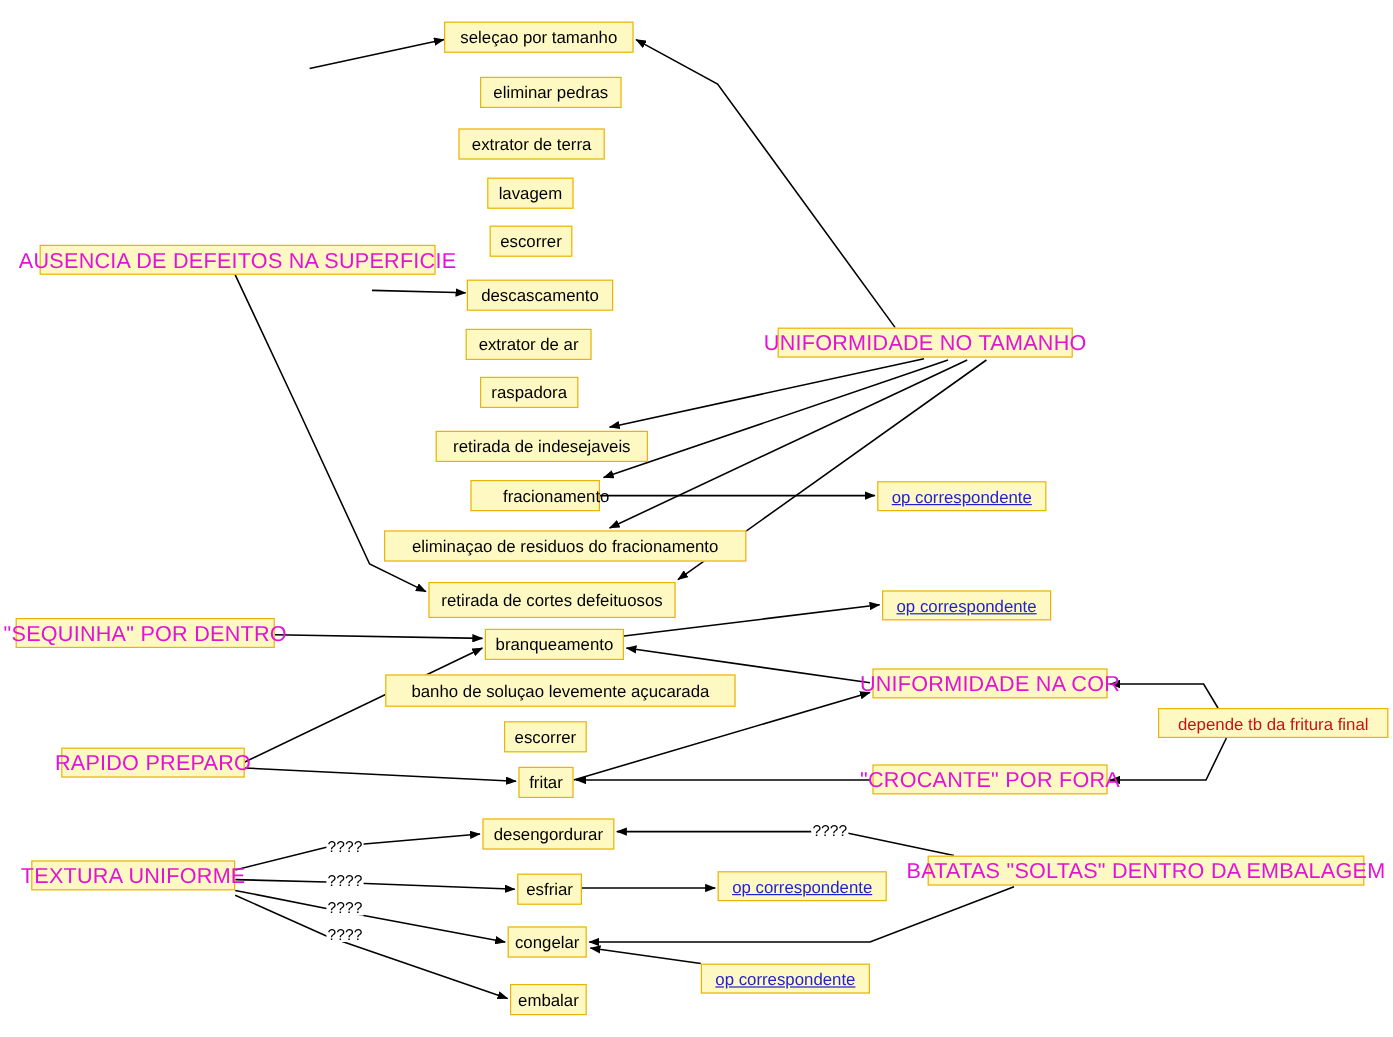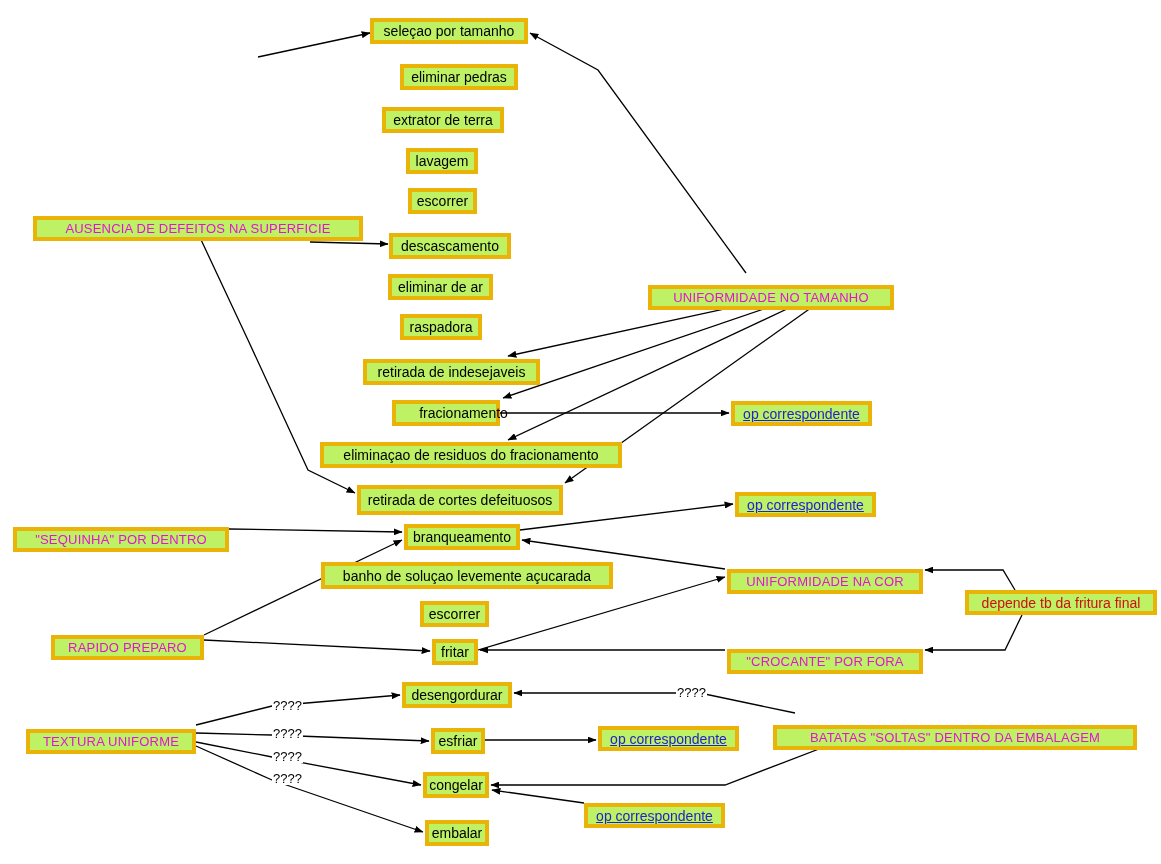--- a/index.html
+++ b/index.html
@@ -19,38 +19,37 @@
     position: absolute;
     left: 0;
     top: 0;
     width: 1161px;
     height: 864px;
     pointer-events: none;
   }
   .node {
     position: absolute;
     box-sizing: border-box;
-    border: 4px solid #eab308;
-    background: #bef264;
+    border: 1px solid #eab308;
+    background: #fef9c3;
     white-space: nowrap;
     line-height: 1;
     display: flex;
     align-items: center;
     justify-content: center;
     padding: 0 4px;
   }
   .n-process {
     color: #000000;
     font-size: 14px;
   }
   .n-quality {
     color: #E313D6;
-    font-size: 13px;
+    font-size: 18px;
     letter-spacing: 0.2px;
-    margin-top: 12px;
   }
   .n-op {
     color: #2222CC;
     font-size: 14px;
     text-decoration: underline;
   }
   .n-note {
     color: #CC1111;
     font-size: 14px;
   }
@@ -106,21 +105,21 @@
       </g>
   </svg>
 
   <div id="node-layer">
       <div class="node n-process" style="left: 370px; top: 18px; width: 158px; height: 26px;">seleçao por tamanho</div>
       <div class="node n-process" style="left: 400px; top: 64px; width: 118px; height: 26px;">eliminar pedras</div>
       <div class="node n-process" style="left: 382px; top: 107px; width: 122px; height: 26px;">extrator de terra</div>
       <div class="node n-process" style="left: 406px; top: 148px; width: 72px; height: 26px;">lavagem</div>
       <div class="node n-process" style="left: 408px; top: 188px; width: 69px; height: 26px;">escorrer</div>
       <div class="node n-process" style="left: 389px; top: 233px; width: 122px; height: 26px;">descascamento</div>
-      <div class="node n-process" style="left: 388px; top: 274px; width: 105px; height: 26px;">eliminar de ar</div>
+      <div class="node n-process" style="left: 388px; top: 274px; width: 105px; height: 26px;">extrator de ar</div>
       <div class="node n-process" style="left: 400px; top: 314px; width: 82px; height: 26px;">raspadora</div>
       <div class="node n-process" style="left: 363px; top: 359px; width: 177px; height: 26px;">retirada de indesejaveis</div>
       <div class="node n-process" style="left: 392px; top: 400px; width: 108px; height: 26px; padding-left: 39px;">fracionamento</div>
       <div class="node n-process" style="left: 320px; top: 442px; width: 302px; height: 26px;">eliminaçao de residuos do fracionamento</div>
       <div class="node n-process" style="left: 357px; top: 485px; width: 206px; height: 30px;">retirada de cortes defeituosos</div>
       <div class="node n-process" style="left: 404px; top: 524px; width: 116px; height: 26px;">branqueamento</div>
       <div class="node n-process" style="left: 321px; top: 562px; width: 292px; height: 27px;">banho de soluçao levemente açucarada</div>
       <div class="node n-process" style="left: 420px; top: 601px; width: 69px; height: 26px;">escorrer</div>
       <div class="node n-process" style="left: 432px; top: 639px; width: 46px; height: 26px;">fritar</div>
       <div class="node n-process" style="left: 402px; top: 682px; width: 110px; height: 26px;">desengordurar</div>

